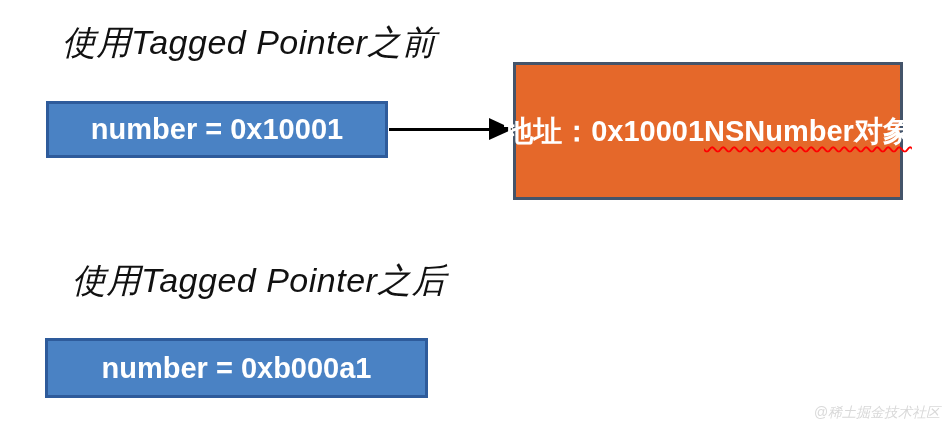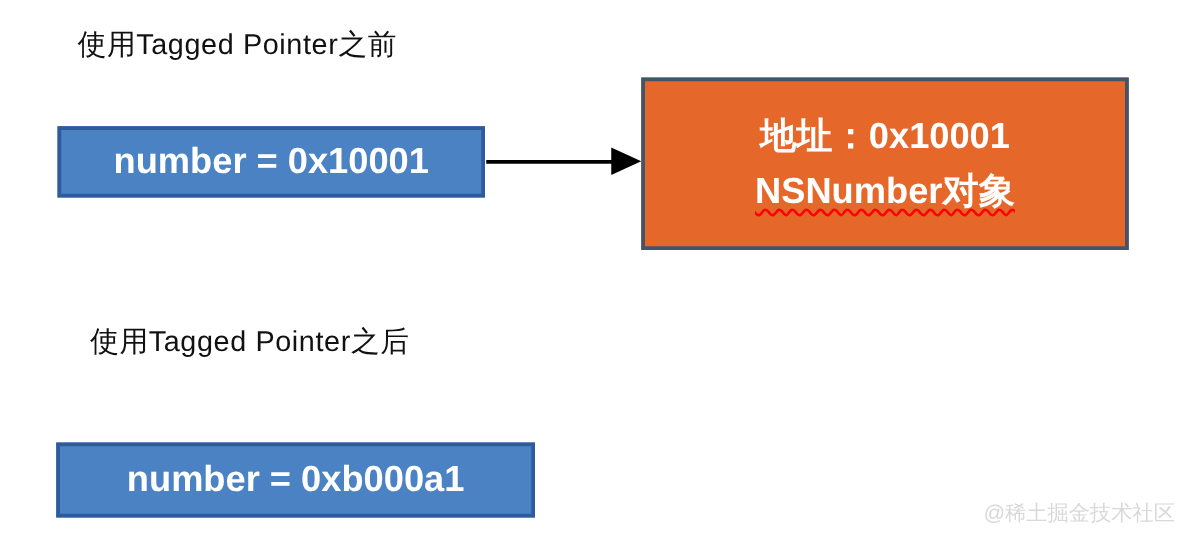--- a/index.html
+++ b/index.html
@@ -7,39 +7,40 @@
     position: relative;
     width: 948px;
     height: 428px;
     background: var(--page-background, #ffffff);
     font-family: "Liberation Sans", "DejaVu Sans", sans-serif;
     overflow: hidden;
   }
   .section-title {
     position: absolute;
     color: var(--title-color, #111111);
-    font-size: 23px;
+    font-size: 34px;
     font-weight: 400;
     white-space: nowrap;
     letter-spacing: 0.5px;
+    font-style: italic;
   }
   .title-before { left: 62px; top: 20px; }
   .title-after  { left: 72px; top: 258px; }
 
   .pointer-box {
     position: absolute;
     background: var(--box-blue-fill, #4a82c4);
     border: 3px solid var(--box-blue-border, #2e5b9b);
     box-sizing: border-box;
     display: flex;
     align-items: center;
     justify-content: center;
   }
   .pointer-box-before { left: 46px; top: 101px; width: 342px; height: 57px; }
-  .pointer-box-after  { left: 45px; top: 354px; width: 383px; height: 60px; }
+  .pointer-box-after  { left: 45px; top: 338px; width: 383px; height: 60px; }
   .pointer-box .value {
     color: #ffffff;
     font-size: 29px;
     font-weight: 700;
     white-space: nowrap;
   }
 
   .arrow-line {
     position: absolute;
     left: 389px; top: 128px;
@@ -56,21 +57,21 @@
   }
 
   .object-box {
     position: absolute;
     left: 513px; top: 62px;
     width: 390px; height: 138px;
     background: var(--box-orange-fill, #e5682a);
     border: 3px solid var(--box-orange-border, #44546a);
     box-sizing: border-box;
     display: flex;
-    flex-direction: column;
+    flex-direction: row;
     align-items: center;
     justify-content: center;
     row-gap: 1px;
   }
   .object-box .obj-line {
     color: #ffffff;
     font-size: 29px;
     font-weight: 700;
     line-height: 43px;
     white-space: nowrap;
@@ -79,22 +80,23 @@
     text-decoration: underline wavy var(--wavy-underline, #ff0000);
     text-decoration-thickness: 2px;
     text-underline-offset: 5px;
     text-decoration-skip-ink: none;
   }
 
   .watermark {
     position: absolute;
     right: 8px; bottom: 6px;
     color: var(--watermark-color, #d9d9d9);
-    font-size: 17px;
+    font-size: 14px;
     white-space: nowrap;
+    font-style: italic;
   }
 </style>
 </head>
 <body>
 
 <div class="canvas">
 
   <div class="section-title title-before">使用Tagged Pointer之前</div>
 
   <div class="pointer-box pointer-box-before">

